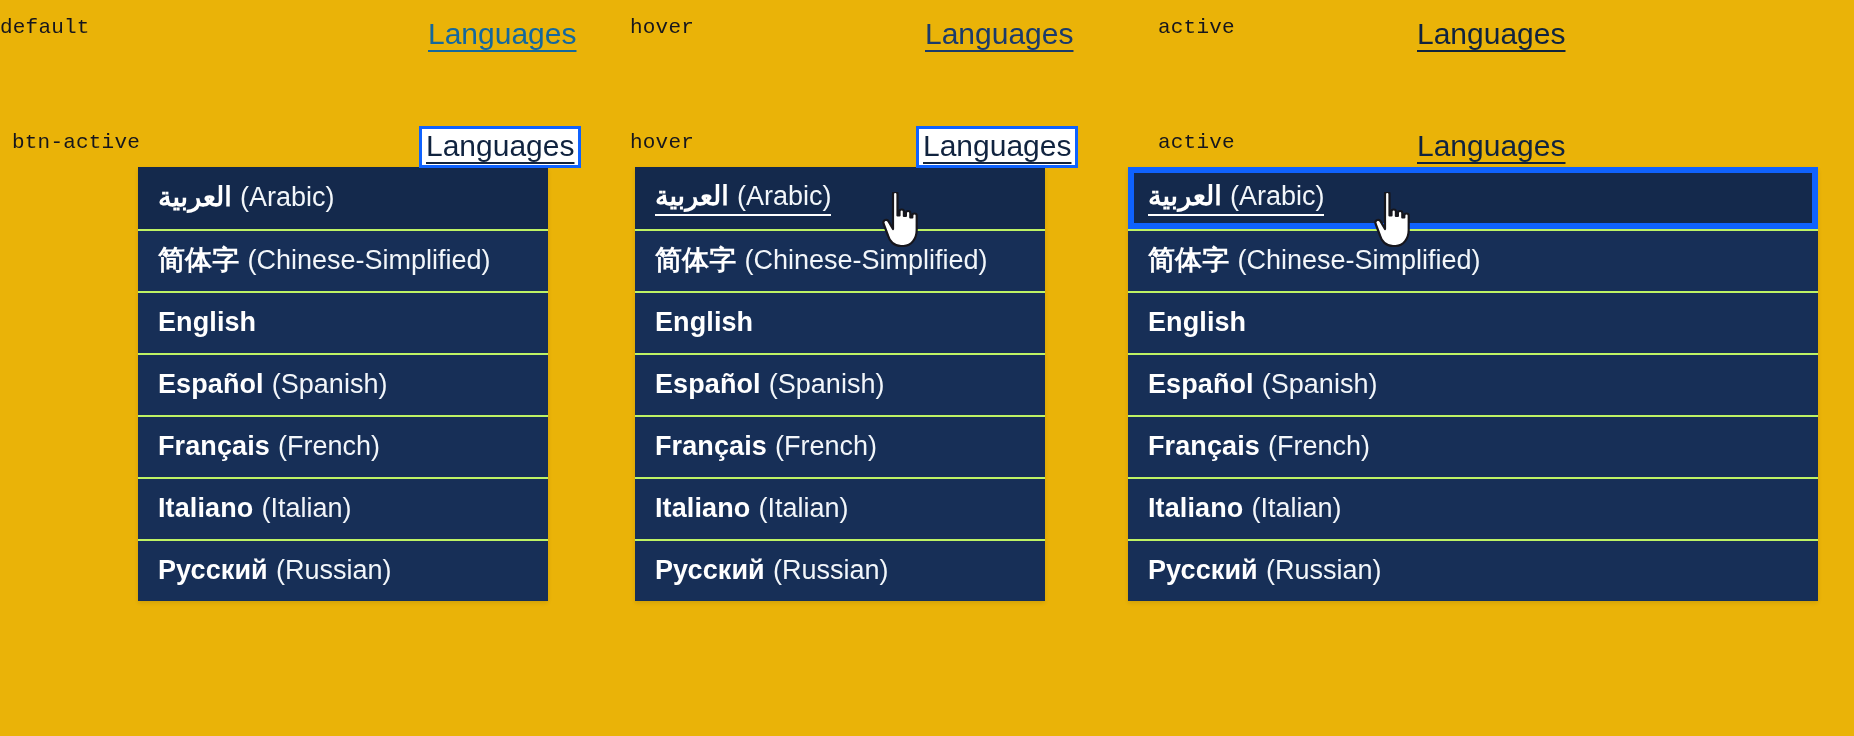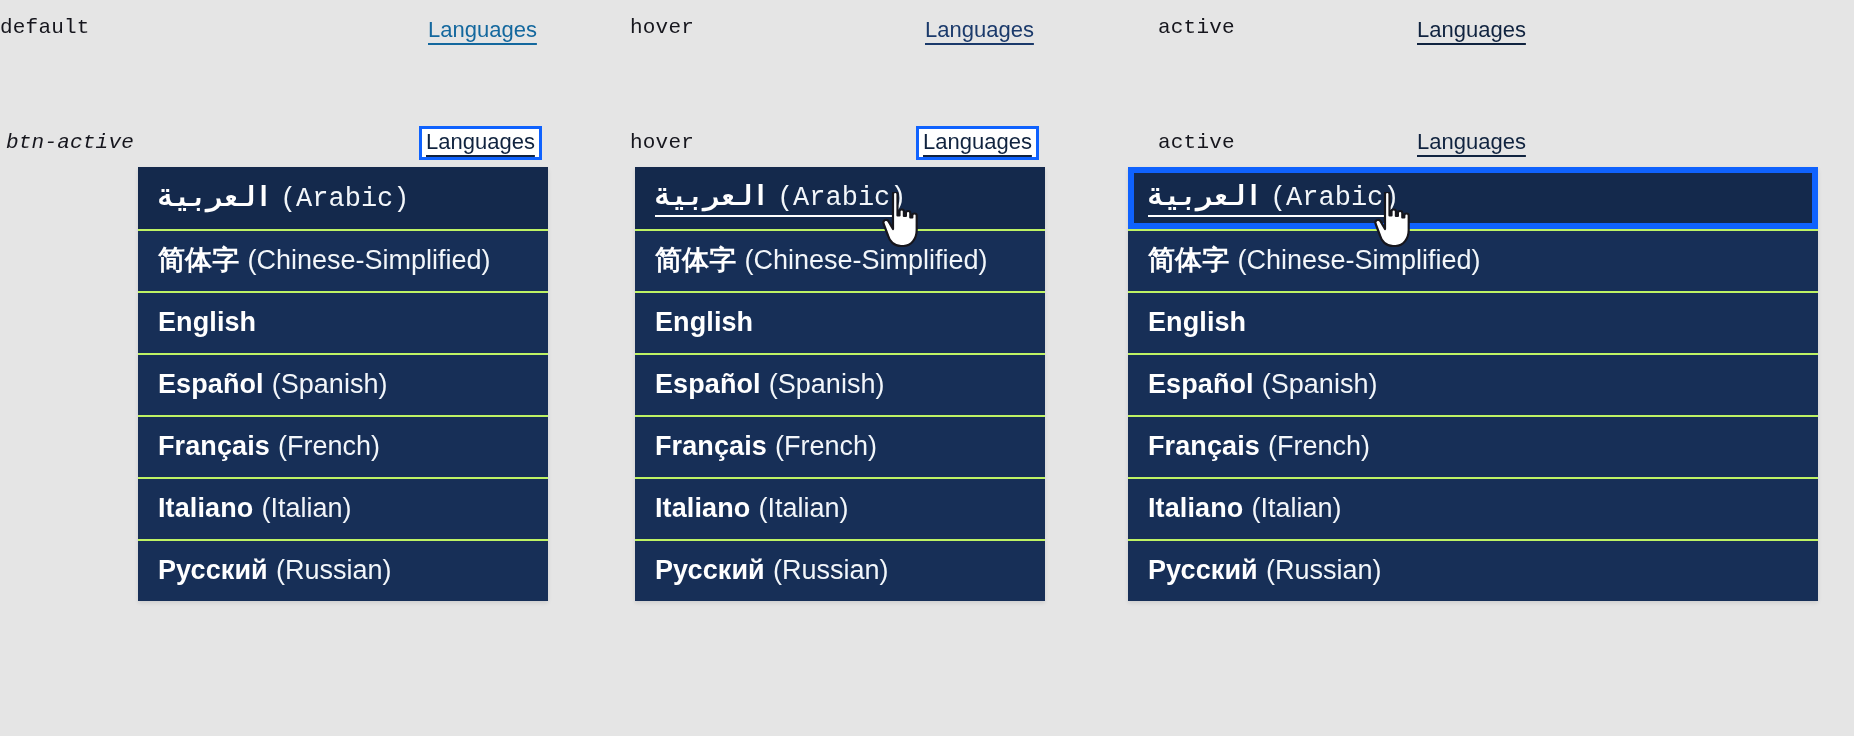--- a/index.html
+++ b/index.html
@@ -12,38 +12,38 @@
   }
   body {
     font-family: "Liberation Sans", sans-serif;
     -webkit-font-smoothing: antialiased;
   }
 
   #stage {
     position: relative;
     width: 1854px;
     height: 736px;
-    background: #e5e5e5;
+    background: #eab308;
   }
 
   
   .state-label {
     position: absolute;
     font-family: "Liberation Mono", "DejaVu Sans Mono", monospace;
     font-size: 21px;
     color: #16161d;
     letter-spacing: 0.2px;
     white-space: nowrap;
   }
 
   
   .lang-link {
     position: absolute;
     font-family: "Liberation Sans", sans-serif;
-    font-size: 22px;
+    font-size: 30px;
     line-height: 1.0;
     white-space: nowrap;
     padding: 2px 4px 4px 4px;
     background: transparent;
     border: 3px solid transparent;
     text-decoration: none;
     cursor: pointer;
   }
   .lang-link .lbl {
     text-decoration: underline;
@@ -83,21 +83,20 @@
     border-top: 2px solid #bef264;
     color: #ffffff;
     font-size: 27px;
     white-space: nowrap;
     cursor: pointer;
     overflow: hidden;
   }
   .lang-row:first-child {
     border-top: none;
     background: #14294c;
-    font-family: Liberation Mono, monospace;
   }
   .lang-row .native {
     font-weight: 700;
     letter-spacing: 0.1px;
   }
   .lang-row .english {
     font-weight: 400;
     color: #f2f6fa;
     margin-left: 0px;
   }
@@ -148,21 +147,21 @@
   <div class="state-label" style="left:630px; top:16px;">hover</div>
   <a class="lang-link v-hover" style="left:918px; top:14px;">
     <span class="lbl">Languages</span>
   </a>
 
   <div class="state-label" style="left:1158px; top:16px;">active</div>
   <a class="lang-link v-active" style="left:1410px; top:14px;">
     <span class="lbl">Languages</span>
   </a>
 
-  <div class="state-label" style="left:6px; top:131px;font-style:italic;">btn-active</div>
+  <div class="state-label" style="left:12px; top:131px;">btn-active</div>
 
   <a class="lang-link v-btnactive" style="left:419px; top:126px; z-index:6;">
     <span class="lbl">Languages</span>
   </a>
 
   <div class="dropdown" id="dd-1" style="left:138px; top:167px; width:410px;">
       <div class="lang-row">
         <span class="inner-text"><span class="native">العربية</span><span class="sp"></span><span class="english">(Arabic)</span></span>
       </div>
       <div class="lang-row">

